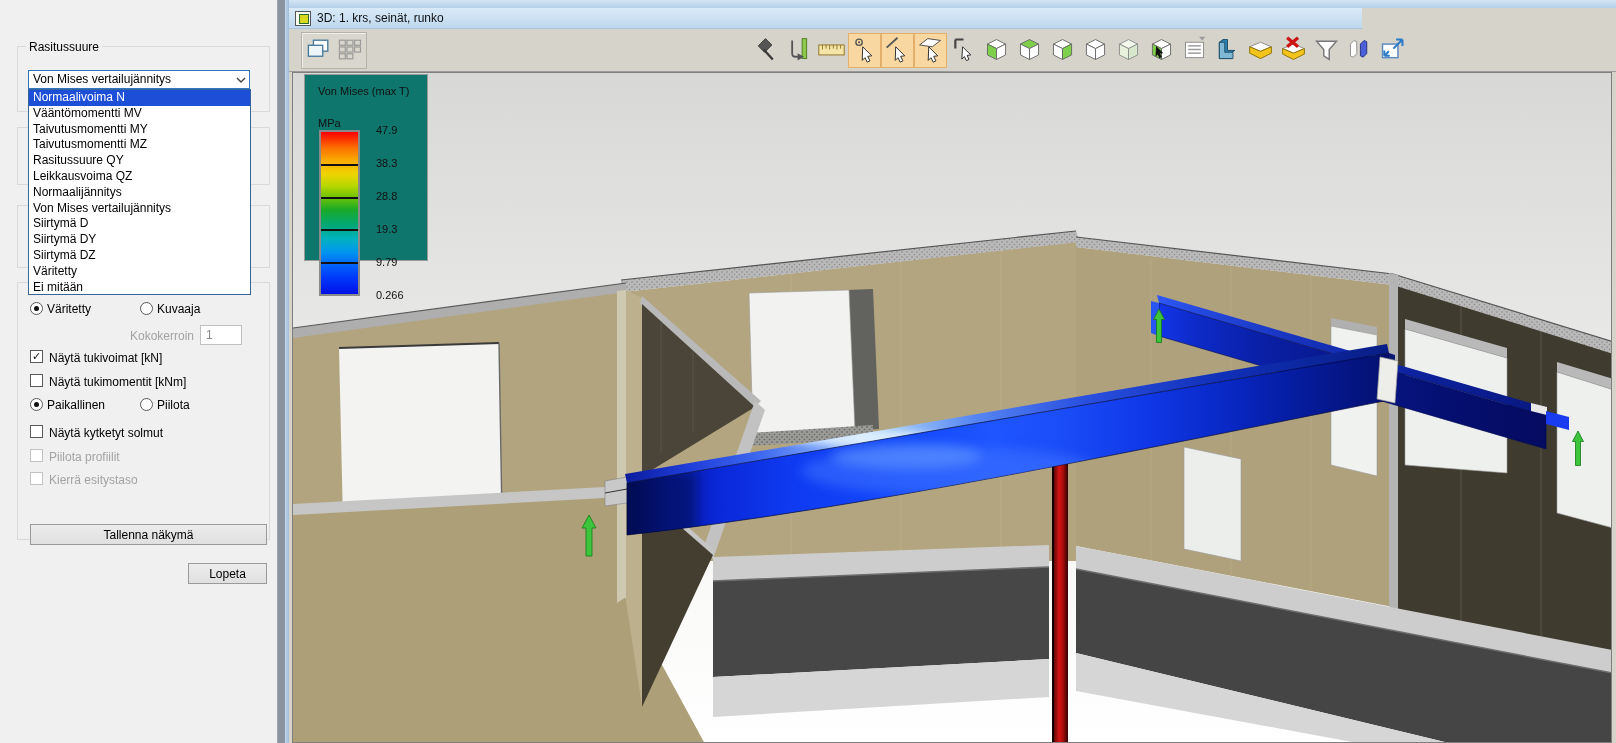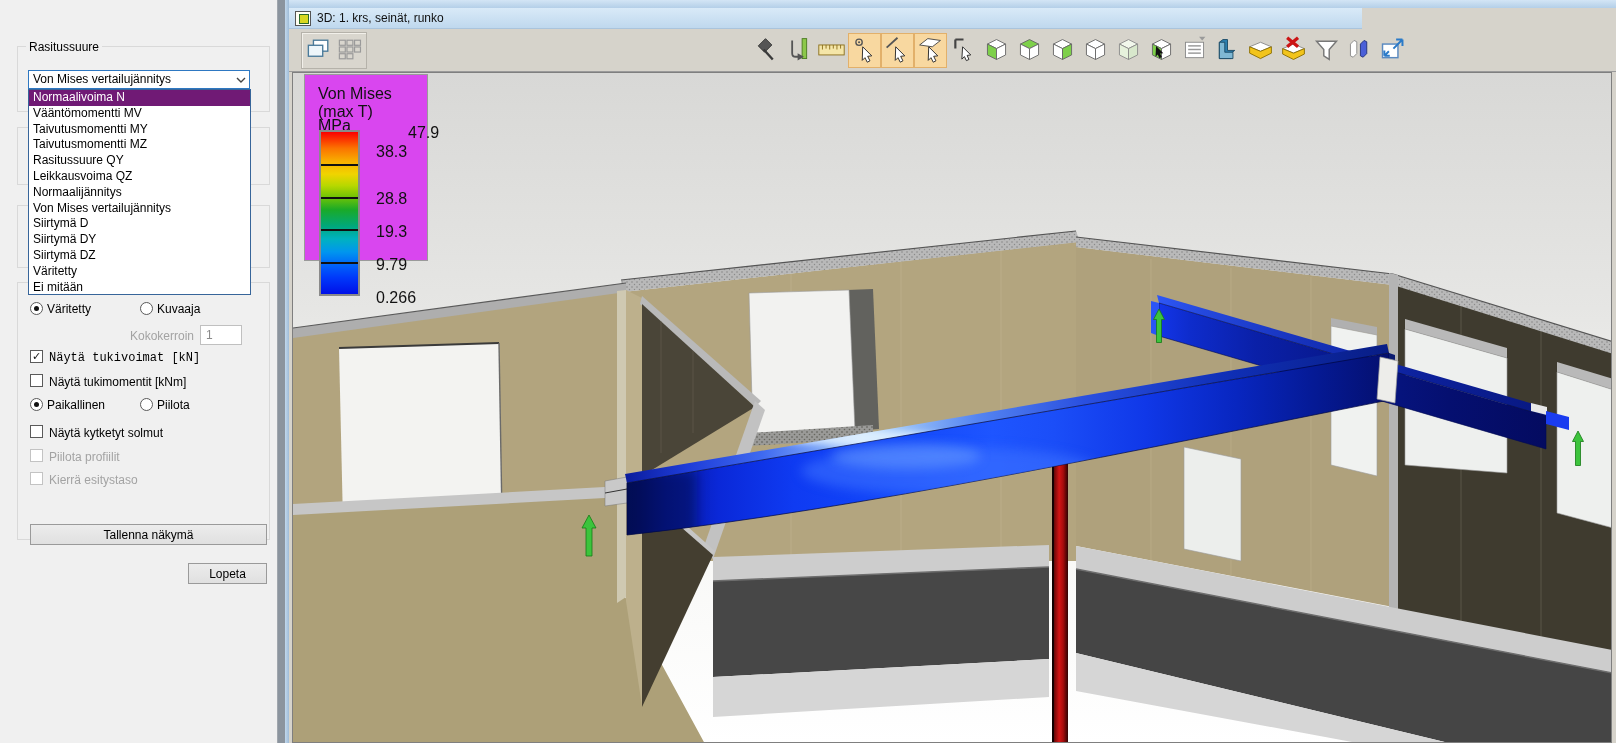--- a/index.html
+++ b/index.html
@@ -18,21 +18,21 @@
     font-size:9px; line-height:12px; text-align:center; color:#444; cursor:default; }
   .groupbox { position:absolute; border:1px solid #d9d9d9; }
   .group-label { position:absolute; background:#f0f0f0; padding:0 3px; }
   .combobox { position:absolute; left:28px; top:70px; width:222px; height:19px;
     background:#fff; border:1px solid #2e78c2; padding:1px 18px 0 4px;
     white-space:nowrap; overflow:hidden; }
   .combo-chevron { position:absolute; right:2px; top:3px; }
   .droplist { position:absolute; left:28px; top:89px; width:223px; height:206px;
     background:#fff; border:1px solid #37659a; z-index:9; overflow:hidden; }
   .dli { height:15.8px; line-height:15.8px; padding-left:4px; white-space:nowrap; }
-  .dli.sel { background:#701a75; color:#fff; }
+  .dli.sel { background:#1d4ed8; color:#fff; }
   .radio { position:absolute; width:13px; height:13px; border:1px solid #5a5a5a;
     border-radius:50%; background:#fff; }
   .radio.sel::after { content:""; position:absolute; left:3px; top:3px;
     width:5px; height:5px; border-radius:50%; background:#111; }
   .cb { position:absolute; width:13px; height:13px; border:1px solid #5a5a5a;
     background:#fff; font-size:11px; line-height:11px; text-align:center; color:#111; }
   .cb.dis { border-color:#c3c3c3; }
   .lbl { position:absolute; white-space:nowrap; }
   .lbl.dis { color:#a3a3a3; }
   .tfield { position:absolute; left:200px; top:325px; width:42px; height:20px;
@@ -65,21 +65,21 @@
   .ticons { position:absolute; left:460px; top:4px; display:flex; }
   .ti { width:33px; height:35px; background:transparent; border:1px solid transparent;
     padding:1px; }
   .ti.hl { background:#f8d8a0; border-color:#e2b06a; }
   .viewport { position:absolute; left:292px; top:72px; width:1320px; height:671px;
     border:1px solid #7f7f7f; background:#fff; overflow:hidden; }
   .scene-svg { position:absolute; left:0; top:0; width:1320px; height:671px; }
 
   
   .legend { position:absolute; left:11px; top:1px; width:124px; height:187px;
-    background:#d946ef; border:1px solid #9a9a9a; font-size:16px; color:#111; }
+    background:#0f766e; border:1px solid #9a9a9a; font-size:11px; color:#111; }
   .legend-title { position:absolute; left:13px; top:10px; }
   .legend-unit { position:absolute; left:13px; top:42px; }
   .lbar { position:absolute; left:14px; top:55px; width:41px; height:166px;
     border:2px solid #8a8a8a;
     background:linear-gradient(180deg,#fb0000 0%,#fb7300 10%,#f8ae00 18%,
       #f0d400 26%,#b8d800 33%,#72c405 40%,#1aaa28 48%,#00a87a 58%,#00b2c0 66%,
       #0096ee 74%,#0064fa 82%,#0038fa 90%,#0010e8 100%); }
   .lt { position:absolute; left:0; width:100%; height:2px; background:#111; }
   .lv { position:absolute; left:71px; white-space:nowrap; }
 </style>
@@ -120,21 +120,21 @@
 
     <div class="radio sel" style="left:30px; top:302px;"></div>
     <span class="lbl" style="left:47px; top:302px;">Väritetty</span>
     <div class="radio" style="left:140px; top:302px;"></div>
     <span class="lbl" style="left:157px; top:302px;">Kuvaaja</span>
 
     <span class="lbl dis" style="left:130px; top:329px;">Kokokerroin</span>
     <div class="tfield">1</div>
 
     <div class="cb" style="left:30px; top:350px;"><span>✓</span></div>
-    <span class="lbl" style="left:49px; top:351px;font-family:Liberation Mono, monospace;">Näytä tukivoimat [kN]</span>
+    <span class="lbl" style="left:49px; top:351px;">Näytä tukivoimat [kN]</span>
 
     <div class="cb" style="left:30px; top:374px;"></div>
     <span class="lbl" style="left:49px; top:375px;">Näytä tukimomentit [kNm]</span>
 
     <div class="radio sel" style="left:30px; top:398px;"></div>
     <span class="lbl" style="left:47px; top:398px;">Paikallinen</span>
     <div class="radio" style="left:140px; top:398px;"></div>
     <span class="lbl" style="left:157px; top:398px;">Piilota</span>
 
     <div class="cb" style="left:30px; top:425px;"></div>
@@ -507,22 +507,22 @@
     <div class="legend">
       <div class="legend-title">Von Mises (max T)</div>
       <div class="legend-unit">MPa</div>
       <div class="lbar">
         <div class="lt" style="top:20%"></div>
           <div class="lt" style="top:40%"></div>
         <div class="lt" style="top:60%"></div>
           <div class="lt" style="top:80%"></div>
       </div>
       <div>
-          <div class="lv" style="top: 49px; margin-left: 32px;">47.9</div>
-          <div class="lv" style="top: 68px;">38.3</div>
+          <div class="lv" style="top: 49px;">47.9</div>
+          <div class="lv" style="top: 82px;">38.3</div>
           <div class="lv" style="top: 115px;">28.8</div>
           <div class="lv" style="top: 148px;">19.3</div>
           <div class="lv" style="top: 181px;">9.79</div>
           <div class="lv" style="top: 214px;">0.266</div>
         </div>
     </div>
   </div>
 </div>
 
 </body></html>

